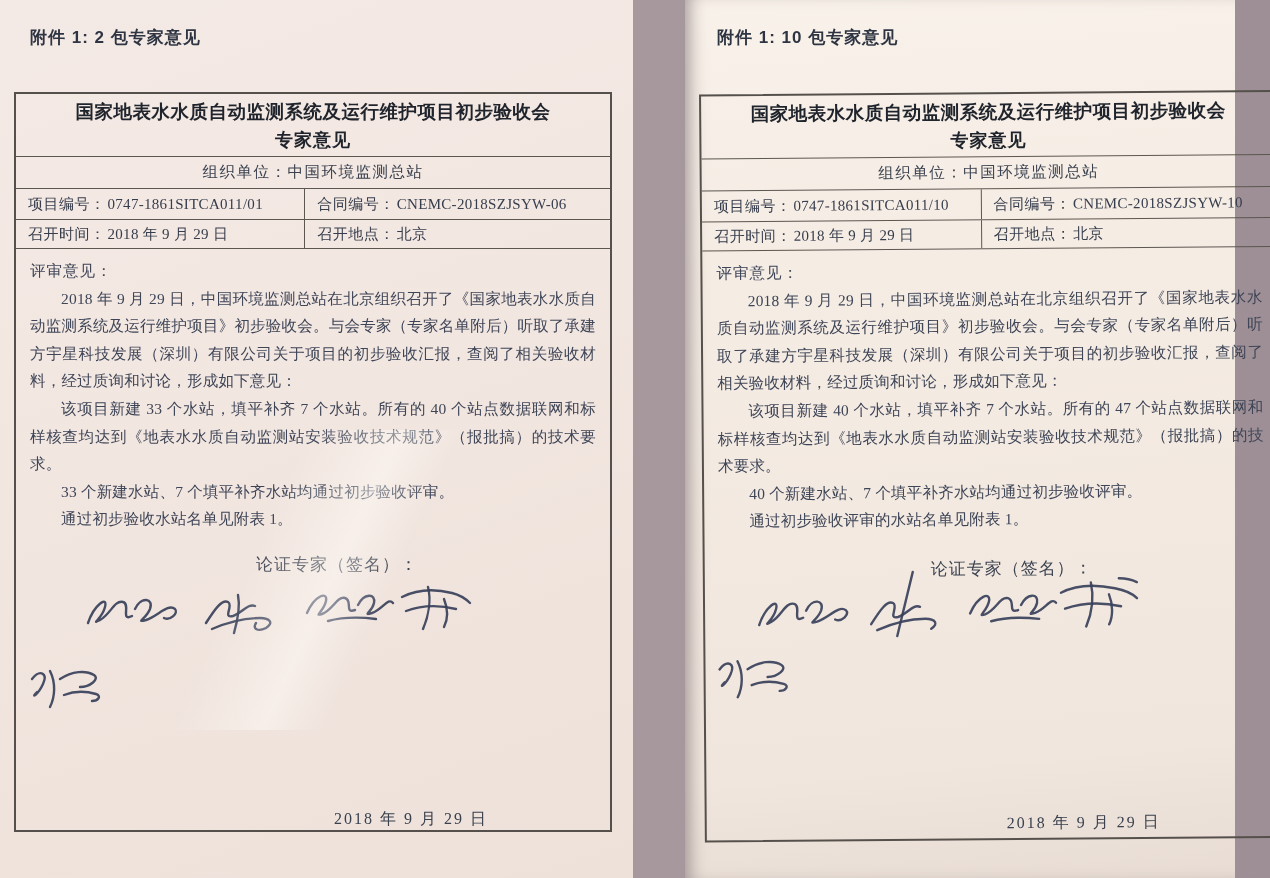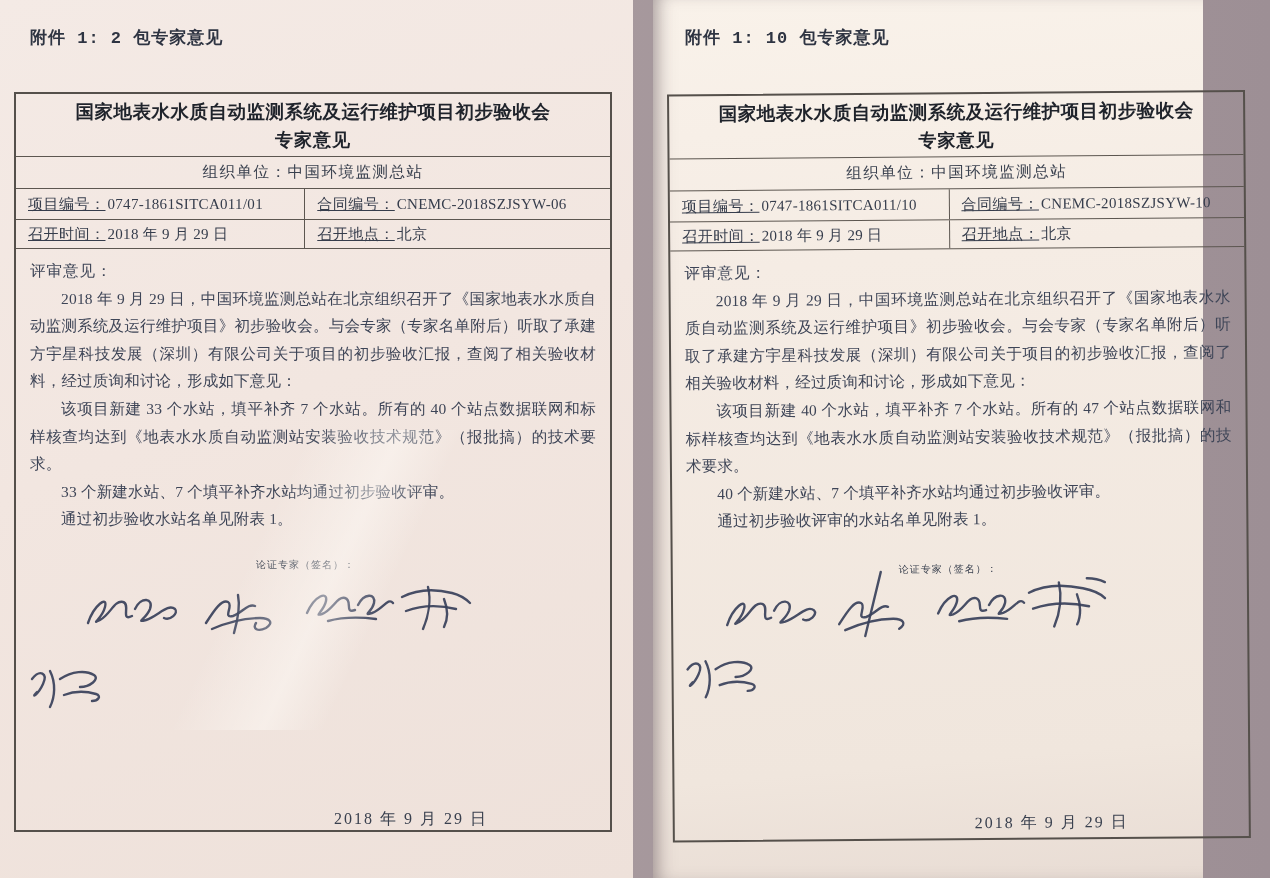--- a/index.html
+++ b/index.html
@@ -12,27 +12,27 @@
   .page-left{
     left:0;width:633px;
     background:linear-gradient(160deg,#f4eae5 0%,#f2e6e0 45%,#eee1da 100%);
   }
   .page-left::after{ 
     content:"";position:absolute;left:0;top:430px;width:100%;height:300px;
     background:linear-gradient(115deg,rgba(255,255,255,0) 40%,rgba(255,252,248,.45) 52%,rgba(255,255,255,0) 60%);
     pointer-events:none;
   }
   .page-right{
-    left:653px;width:550px;
+    left:685px;width:550px;
     background:linear-gradient(175deg,#f9f2ea 0%,#f5ece4 30%,#f0e6dd 85%,#e8dcd4 100%);
     box-shadow:inset 14px 0 18px -10px rgba(90,75,82,.55);
   }
   .attachment{
     position:absolute;left:30px;top:26px;
-    font-family:Liberation Mono, monospace;
+    font-family:Liberation Sans, sans-serif;
     font-weight:bold;font-size:17px;color:#2e3442;letter-spacing:1px;
   }
   .page-right .attachment{left:32px;}
 
   .doc-table{
     position:absolute;left:14px;top:92px;width:598px;height:740px;
     border:2px solid #55504b;box-sizing:border-box;
     display:flex;flex-direction:column;color:#363d4c;
   }
   .page-right .doc-table{
@@ -48,31 +48,31 @@
   .t-line2{font-size:18px;margin-top:4px;letter-spacing:1px;}
   .row-org{
     height:32px;display:flex;justify-content:center;align-items:center;
     font-size:15.5px;letter-spacing:1.5px;color:#3a414f;
   }
   .row-duo{height:31px;display:flex;}
   .row-duo.second{height:29px;}
   .cell{box-sizing:border-box;display:flex;align-items:center;padding-left:12px;font-size:15px;}
   .cell-l{width:48.7%;border-right:1px solid #5c5650;}
   .cell-r{width:51.3%;}
-  .cell .lab{letter-spacing:.5px;text-decoration:underline;}
+  .cell .lab{letter-spacing:.5px;}
   .cell .val{margin-left:2px;letter-spacing:.3px;font-family:"Liberation Serif","DejaVu Serif",serif;}
 
   .row-review{
     flex:1 1 auto;border-bottom:none;position:relative;
     padding:8px 14px 0 14px;box-sizing:border-box;
     font-size:15.5px;line-height:27.6px;color:#3e4557;text-align:justify;
   }
   .review-heading{letter-spacing:1px;}
   .para{margin:0;text-indent:2em;letter-spacing:.2px;}
-  .sign-label{position:absolute;left:240px;top:302px;font-size:10px;letter-spacing:1px;color:#3a414f;}
+  .sign-label{position:absolute;left:240px;top:302px;font-size:17px;letter-spacing:1px;color:#3a414f;}
   .page-right .sign-label{left:226px;top:306px;}
 
   .sig{position:absolute;}
   .sig svg{display:block;}
   .sig path{fill:none;stroke:#38405a;stroke-width:2.4;stroke-linecap:round;stroke-linejoin:round;opacity:.92;}
   .sig-1{left:62px;top:336px;}
   .sig-2{left:178px;top:340px;}
   .sig-3{left:282px;top:332px;}
   .sig-4{left:376px;top:330px;}
   .sig-5{left:8px;top:408px;}

